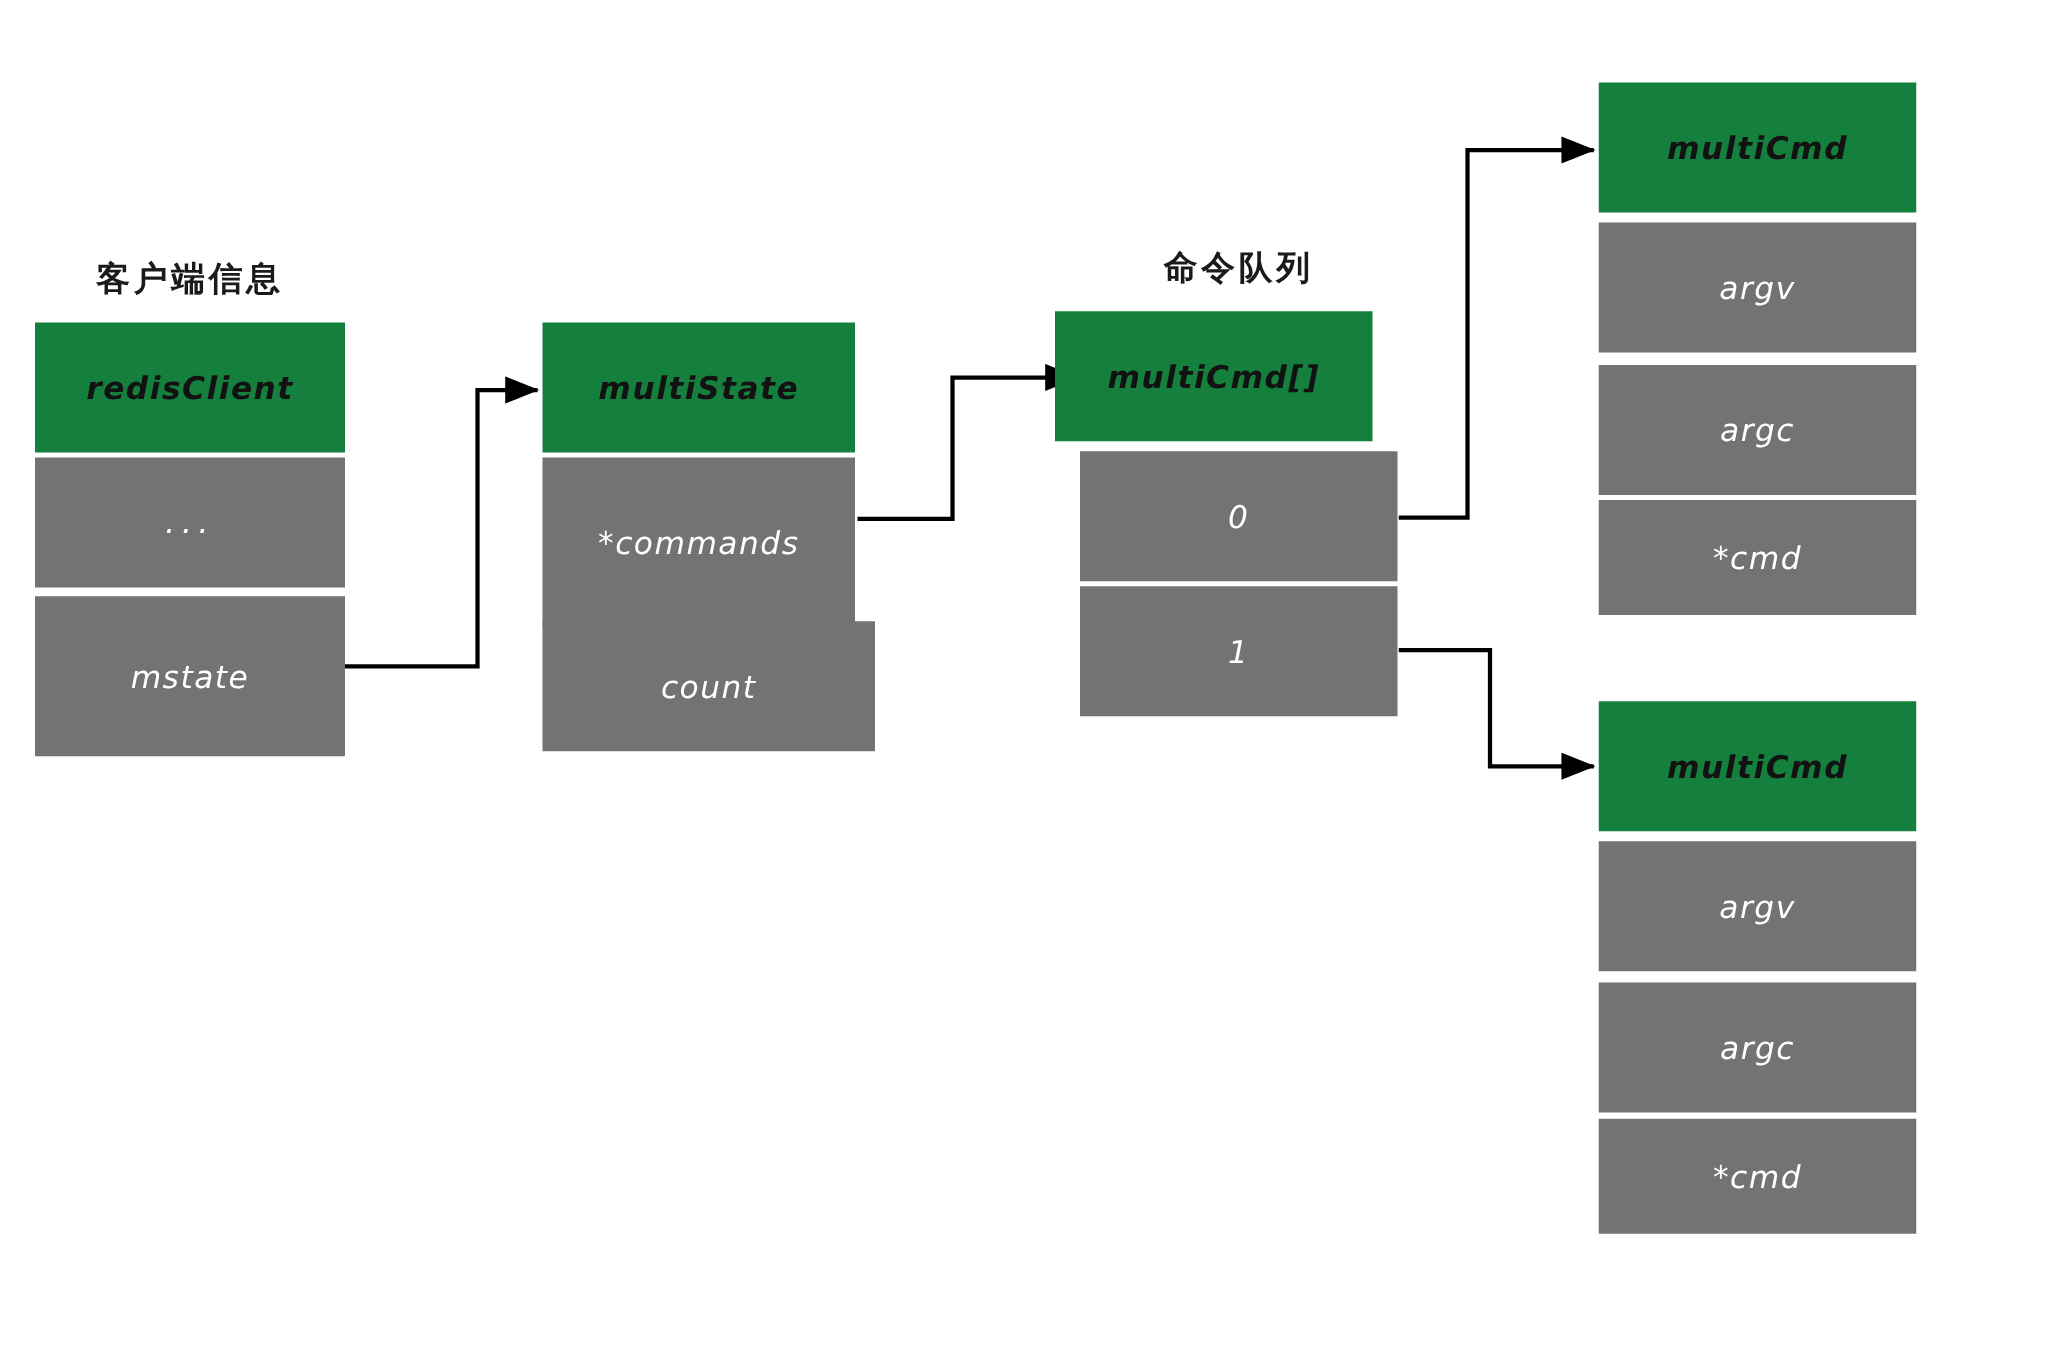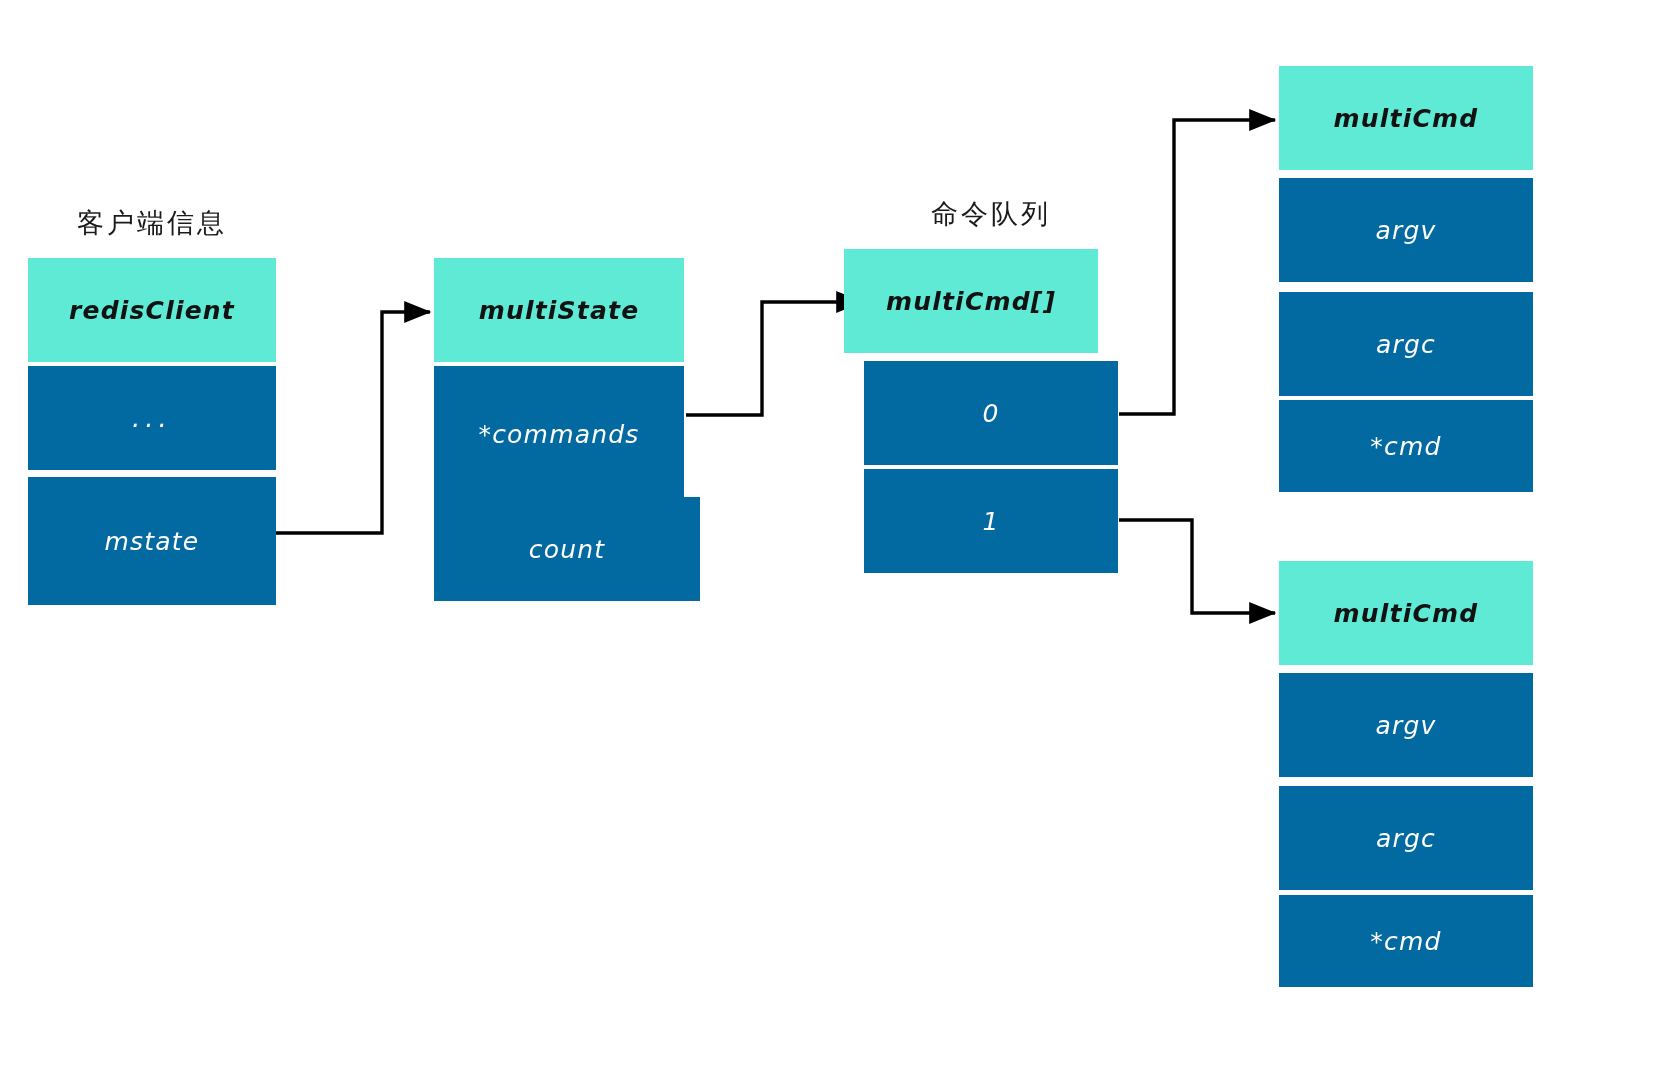--- a/index.html
+++ b/index.html
@@ -22,48 +22,48 @@
     left: 0;
     top: 0;
     width: 1657px;
     height: 1080px;
     pointer-events: none;
   }
   .col-title {
     position: absolute;
     font-family: "DejaVu Sans", sans-serif;
     font-size: 27px;
-    font-weight: 400;
+    font-weight: 700;
     color: #1a1a1a;
     letter-spacing: 3px;
     white-space: nowrap;
     text-align: center;
   }
   .struct {
     position: absolute;
   }
   .cell {
     position: absolute;
     display: flex;
     align-items: center;
     justify-content: center;
     font-family: "DejaVu Sans", sans-serif;
     font-size: 25px;
     font-style: italic;
     letter-spacing: 1.2px;
     box-sizing: border-box;
   }
   .cell.head {
-    background: #5eead4;
+    background: #15803d;
     color: #121212;
     font-weight: 700;
     font-style: italic;
   }
   .cell.field {
-    background: #0369a1;
+    background: #737373;
     color: #ffffff;
     font-weight: 500;
   }
   .cell.dots {
     letter-spacing: 5px;
     font-size: 26px;
   }
 </style>
 </head>
 <body>

